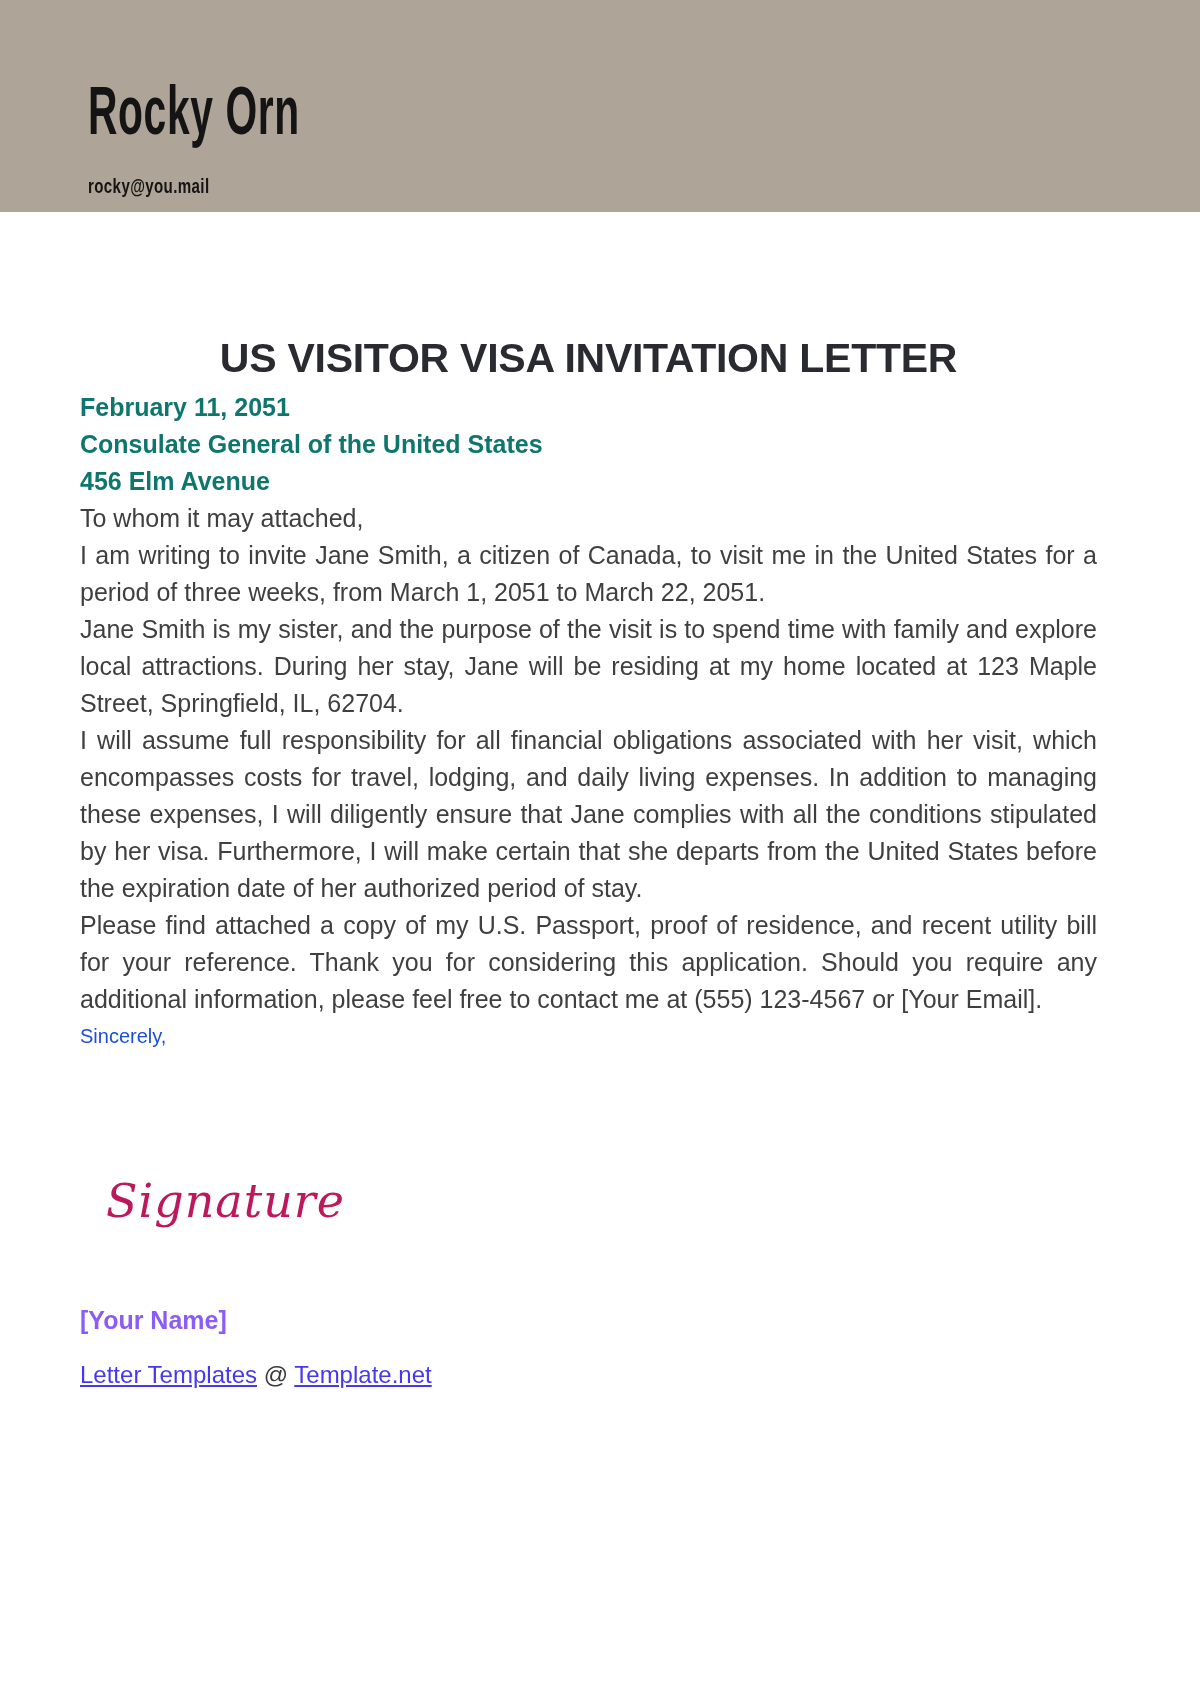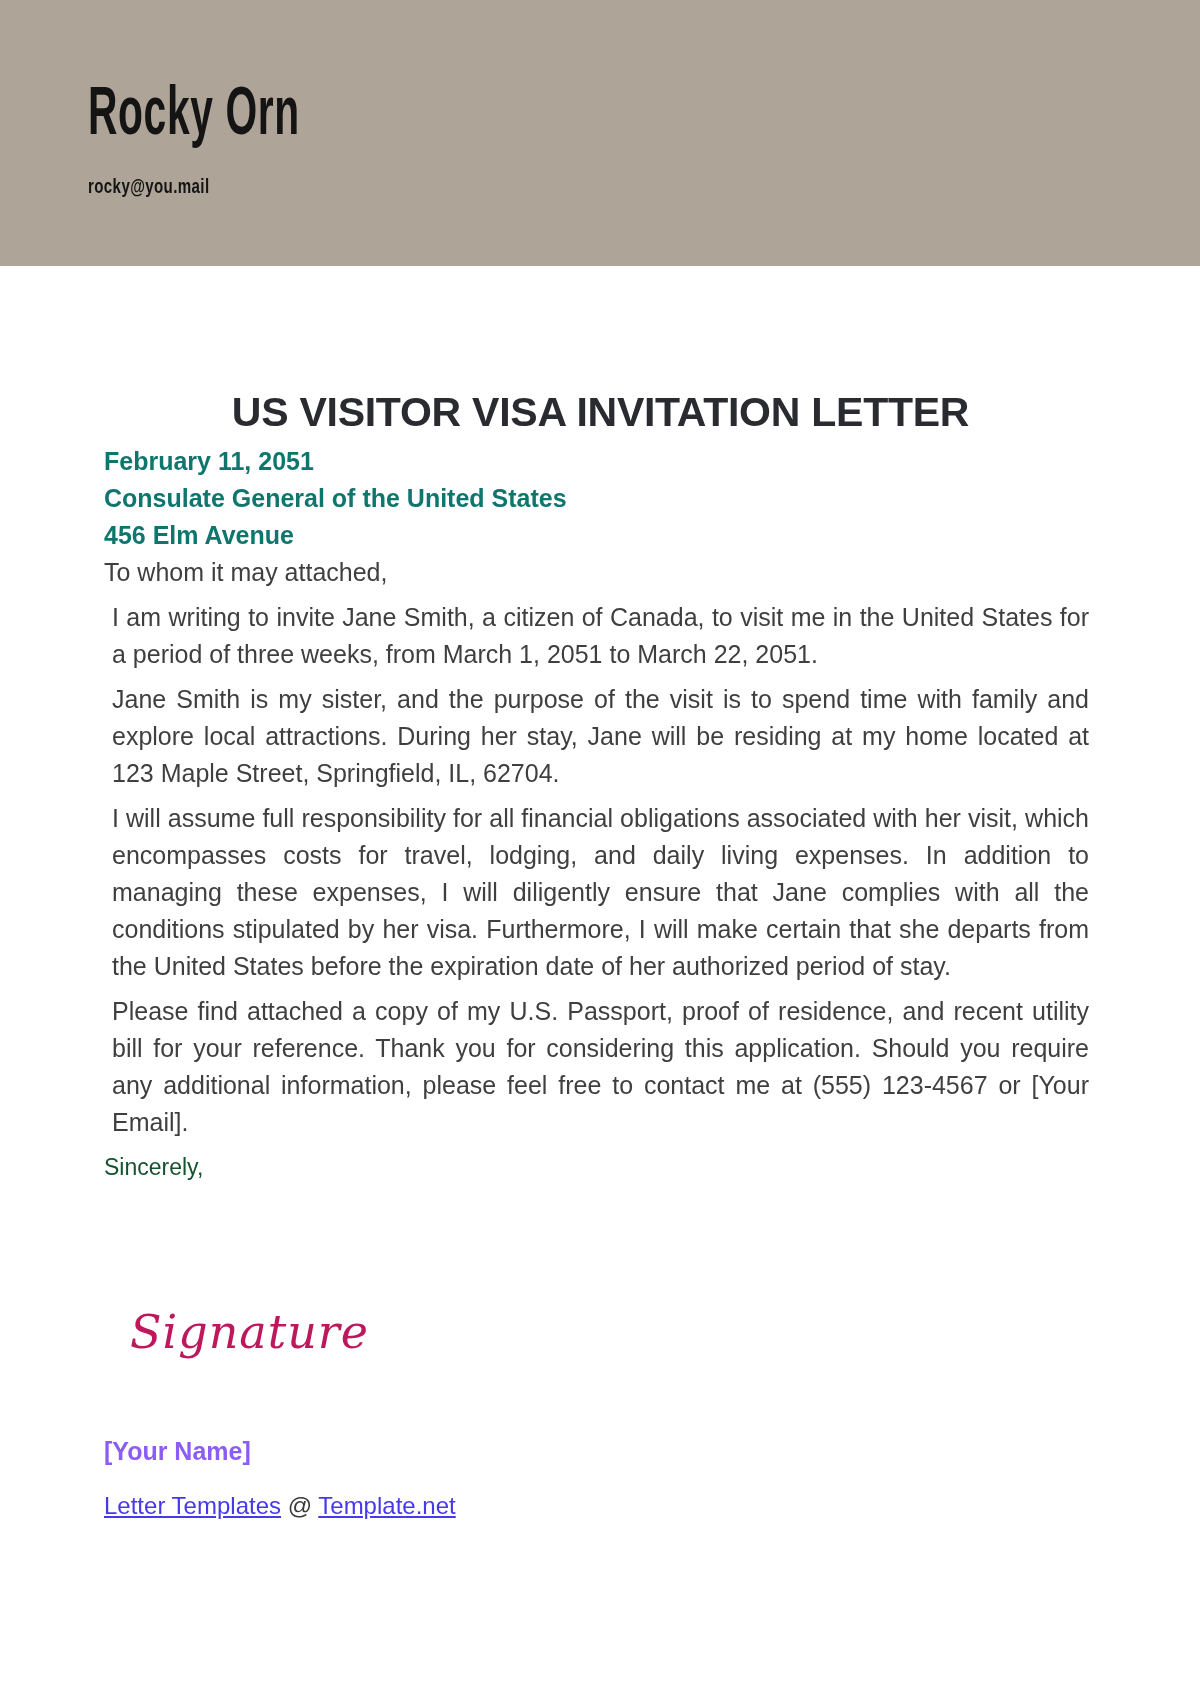--- a/index.html
+++ b/index.html
@@ -9,21 +9,21 @@
   }
   body {
     width: 1200px;
     min-height: 1701px;
     font-family: "Liberation Sans", sans-serif;
     position: relative;
     overflow: hidden;
   }
   
   .letterhead {
-    height: 266px;
+    height: 212px;
     background: #AEA497;
     box-sizing: border-box;
     padding: 76px 0 0 88px;
   }
   .sender-name {
     display: inline-block;
     font-size: 68px;
     line-height: 1;
     font-weight: 700;
     color: #141414;
@@ -38,21 +38,21 @@
     font-size: 21px;
     font-weight: 700;
     color: #141414;
     transform: scaleX(0.72);
     transform-origin: 0 0;
     white-space: nowrap;
     letter-spacing: 0.5px;
   }
   
   .content {
-    padding: 0 103px 0 104px;
+    padding: 0 103px 0 80px;
   }
   .letter-title {
     margin: 124px 0 0 0;
     text-align: center;
     font-size: 41px;
     line-height: 44px;
     font-weight: 700;
     letter-spacing: -0.25px;
     color: #2A2A31;
   }
@@ -69,28 +69,28 @@
   .salutation {
     font-size: 25px;
     line-height: 37px;
     color: #3F3F3F;
     margin: 0;
   }
   .para {
     font-size: 25px;
     line-height: 37px;
     color: #3F3F3F;
-    margin: 8px;
+    margin: 0;
     text-align: justify;
     text-justify: inter-word;
   }
   .closing {
-    font-size: 23px;
+    font-size: 20px;
     line-height: 37px;
-    color: #14532d;
+    color: #1d4ed8;
     margin: 0;
   }
   .signature-script {
     margin: 118px 0 0 26px;
     font-family: "DejaVu Serif", serif;
     font-style: italic;
     font-size: 46px;
     line-height: 56px;
     color: #be185d;
     letter-spacing: 1px;

